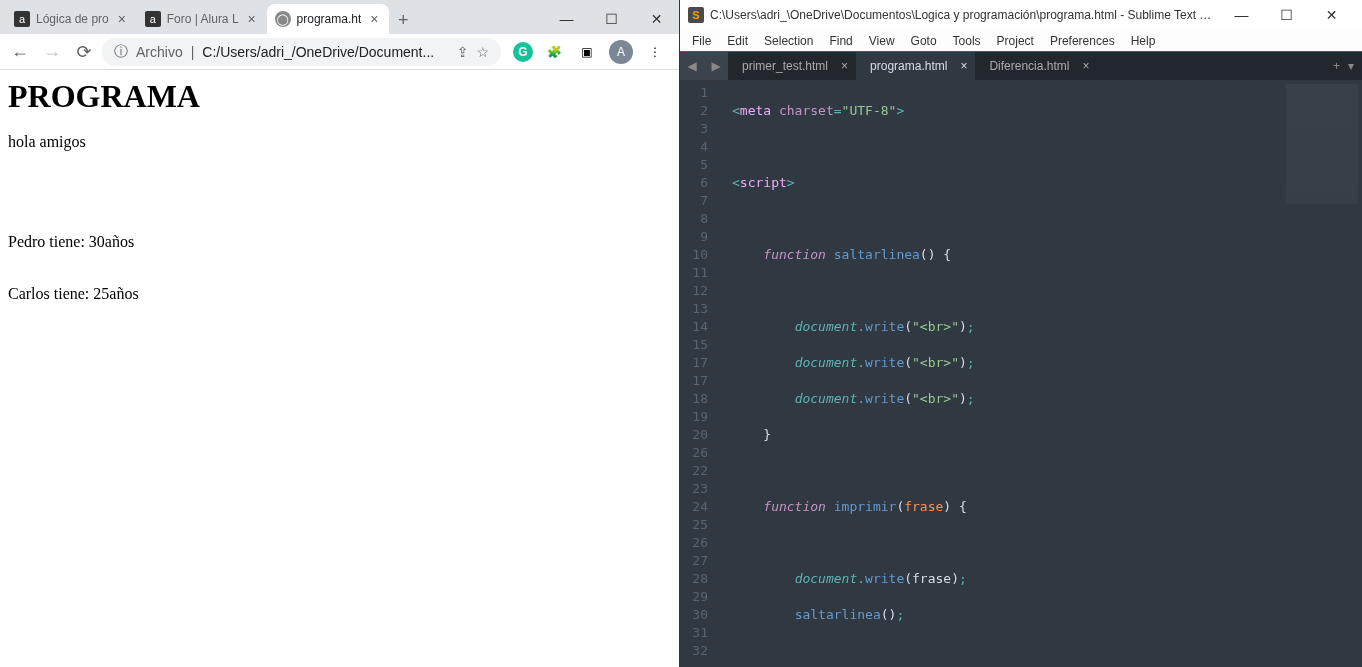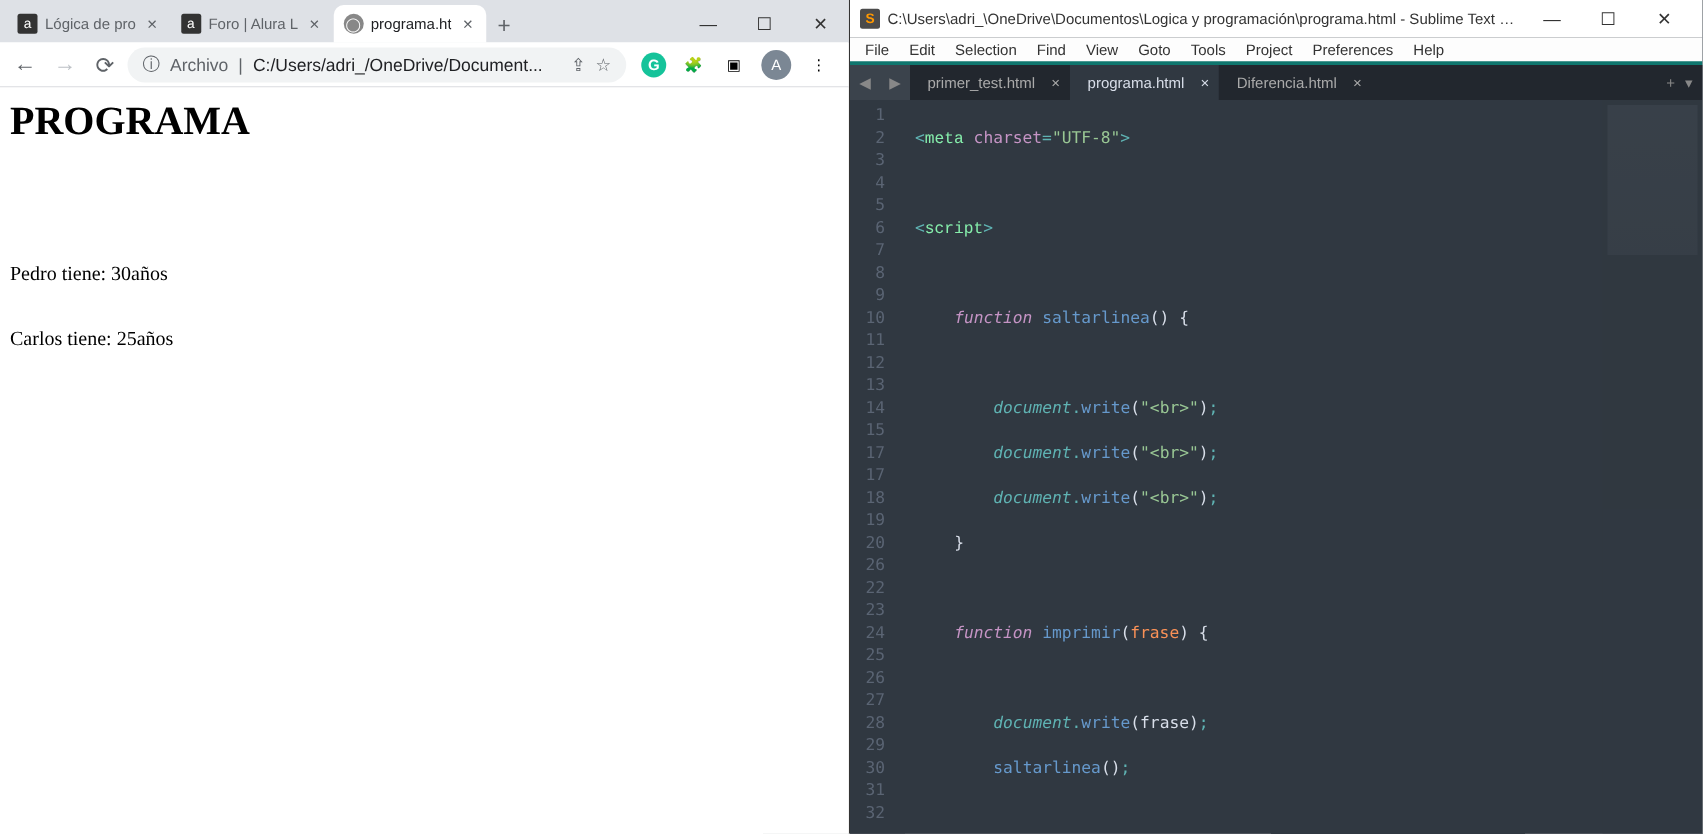--- a/index.html
+++ b/index.html
@@ -34,40 +34,40 @@
 .page-content .gap { height: 48px; }
 
 
 .sublime { width: 682px; height: 667px; background: #303841; display: flex; flex-direction: column; color: #d8dee9; }
 .sublime-titlebar { height: 30px; background: #fff; color: #333; display: flex; align-items: center; padding: 0 8px; gap: 6px; font-size: 12px; }
 .sublime-logo { width: 16px; height: 16px; background: #4b4b4b; color: #ff9800; display: flex; align-items: center; justify-content: center; font-size: 11px; font-weight: bold; border-radius: 2px; }
 .sublime-title { flex: 1; white-space: nowrap; overflow: hidden; text-overflow: ellipsis; }
 .sublime-win { display: flex; gap: 0; }
 .sublime-win .win-btn { width: 45px; color: #333; }
 
-.menubar { height: 22px; background: #fdfdfd; color: #333; display: flex; align-items: center; padding: 0 4px; font-size: 12px; border-bottom: 3px solid #0f766e; }
+.menubar { height: 22px; background: #fdfdfd; color: #333; display: flex; align-items: center; padding: 0 4px; font-size: 12px; border-bottom: 1px solid #0f766e; }
 .menu-item { padding: 0 8px; }
 
 .tabbar { height: 28px; background: #22272e; display: flex; align-items: stretch; }
 .tabbar-nav { width: 24px; display: flex; align-items: center; justify-content: center; color: #888; font-size: 12px; background: #3b434c; }
 .stab { padding: 0 28px 0 14px; display: flex; align-items: center; font-size: 12px; color: #aaa; position: relative; }
 .stab.active { background: #303841; color: #d8dee9; }
 .stab-close { position: absolute; right: 8px; font-size: 12px; }
 .tabbar-right { margin-left: auto; display: flex; align-items: center; padding-right: 8px; gap: 8px; color: #888; }
 
 .editor { flex: 1; display: flex; background: #303841; overflow: hidden; position: relative; }
 .gutter { width: 44px; background: #303841; text-align: right; padding-top: 4px; color: #5a6473; font-family: Consolas, monospace; font-size: 13px; line-height: 18px; }
 .gutter div { padding-right: 16px; }
 .code { flex: 1; padding: 4px 0 0 8px; font-family: Consolas, monospace; font-size: 13px; line-height: 18px; white-space: pre; color: #d8dee9; }
 .code .line { height: 18px; }
 .minimap { width: 80px; background: #303841; padding: 4px; opacity: 0.5; }
 .minimap-content { background: linear-gradient(180deg, rgba(216,222,233,0.1) 0%, rgba(216,222,233,0.08) 100%); height: 120px; }
 
 
-.p-red { color: #86efac; font-family: Liberation Mono, monospace; }
+.p-red { color: #f0abfc; }
 .p-blue { color: #6699cc; }
 .p-cyan { color: #5fb3b3; }
 .p-green { color: #99c794; }
 .p-orange { color: #f99157; }
 .p-purple { color: #c594c5; }
 .p-white { color: #d8dee9; }
 .italic { font-style: italic; }
 </style>
 </head>
 <body>
@@ -115,20 +115,21 @@
       <div class="ext-icon" style="background:#15c39a;color:#fff;border-radius:50%;font-weight:bold">G</div>
       <div class="ext-icon">🧩</div>
       <div class="ext-icon">▣</div>
       <div class="avatar">A</div>
       <div class="ext-icon">⋮</div>
     </div>
   </div>
 
   <div class="page-content">
     <h1>PROGRAMA</h1>
+    <p>hola amigos</p>
     <div class="gap"></div>
     <div style="height:30px"></div>
     <p>Pedro tiene: 30años</p>
     <div style="height:30px"></div>
     <p>Carlos tiene: 25años</p>
   </div>
 </div>
 
 <div class="sublime">
   <div class="sublime-titlebar">

